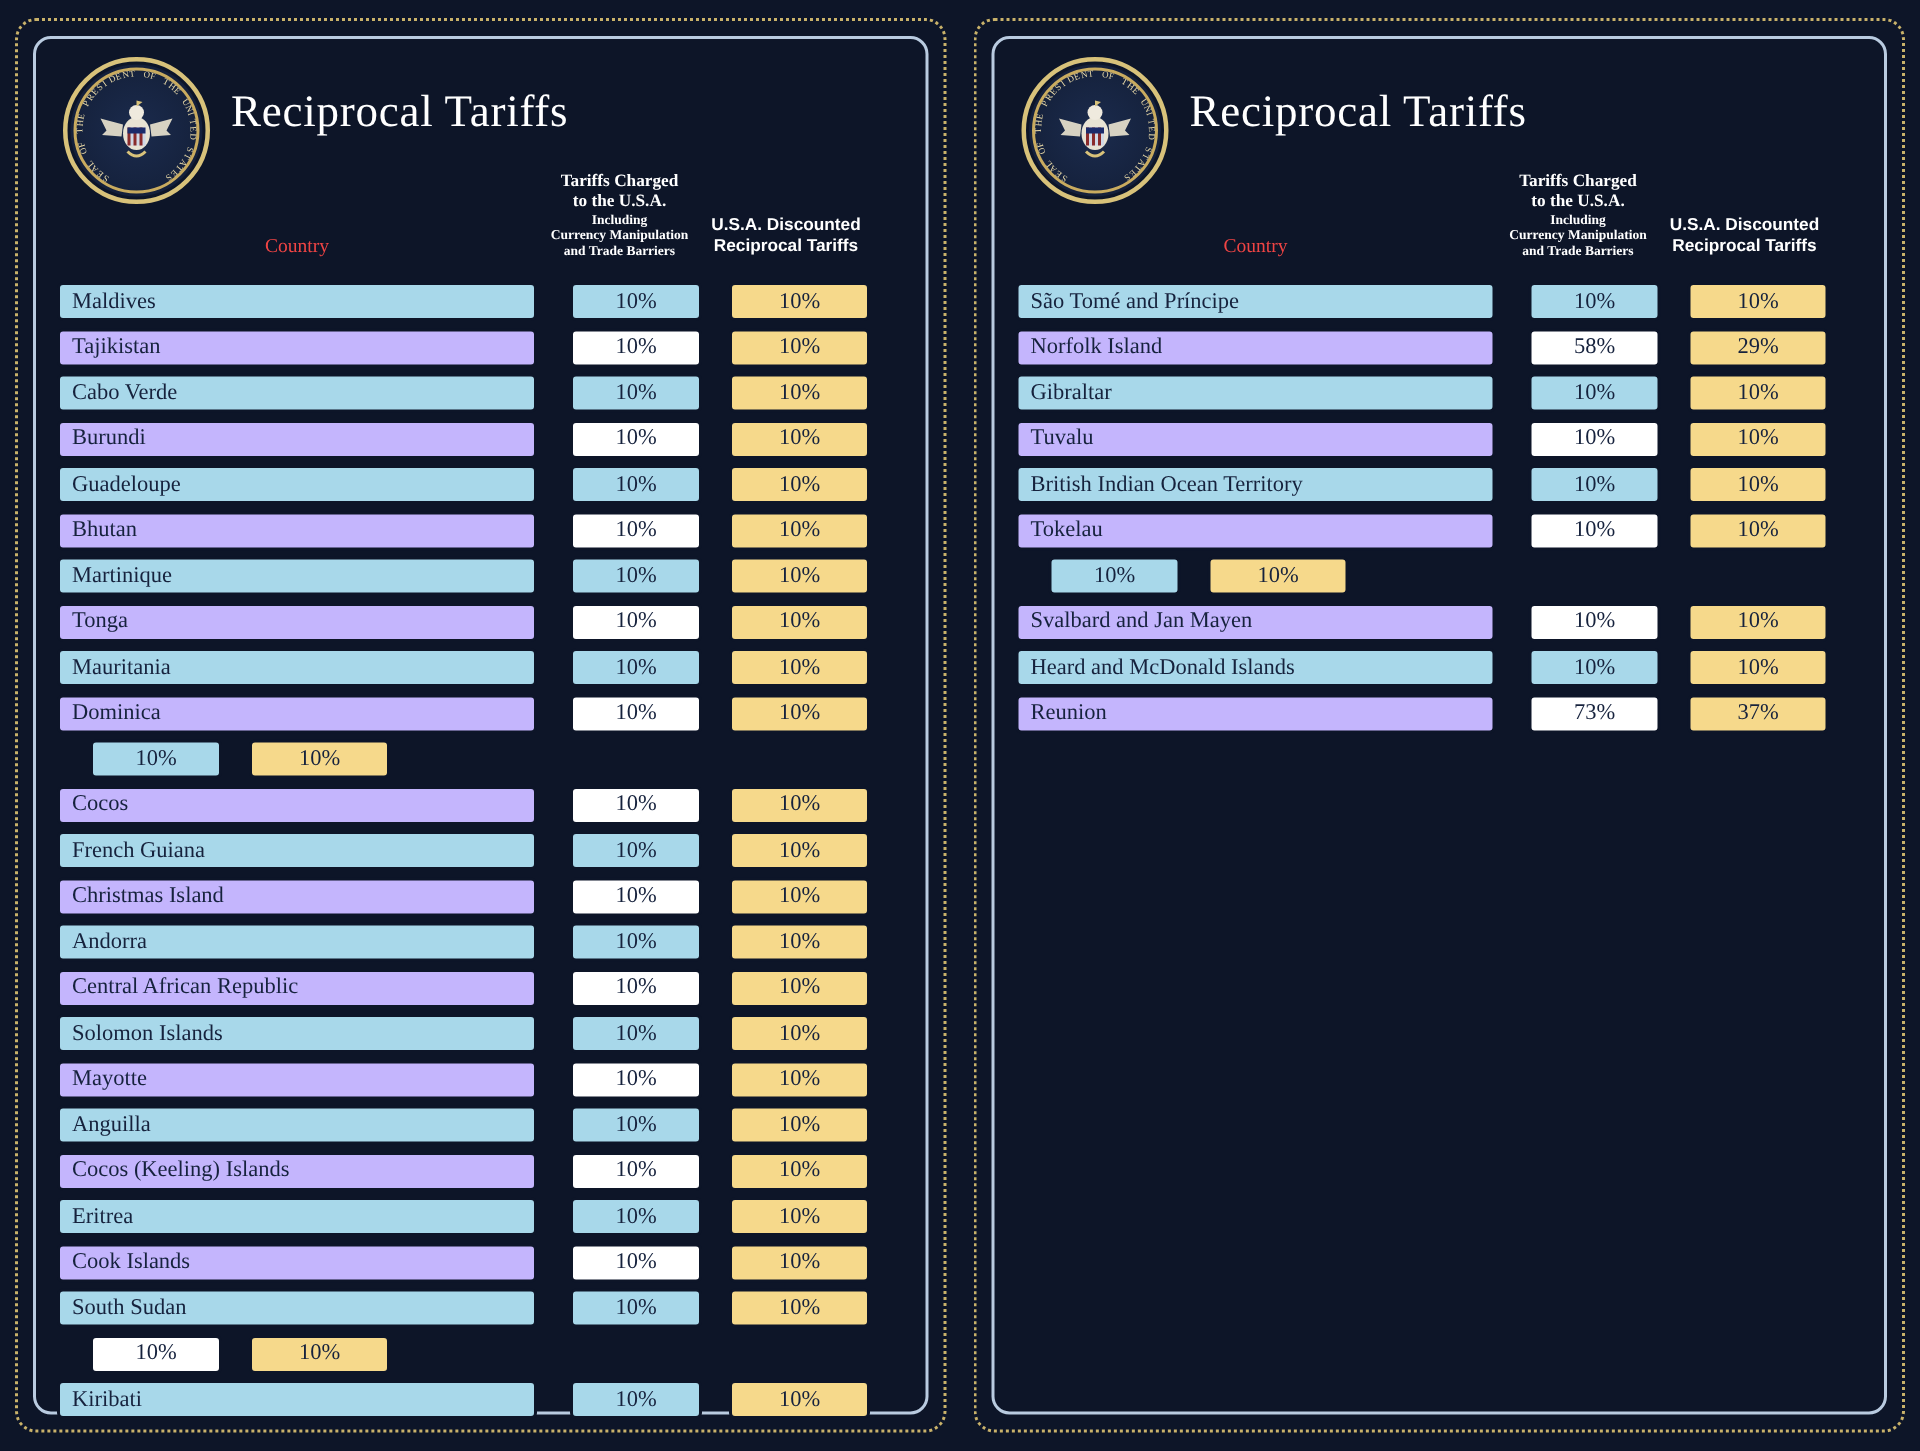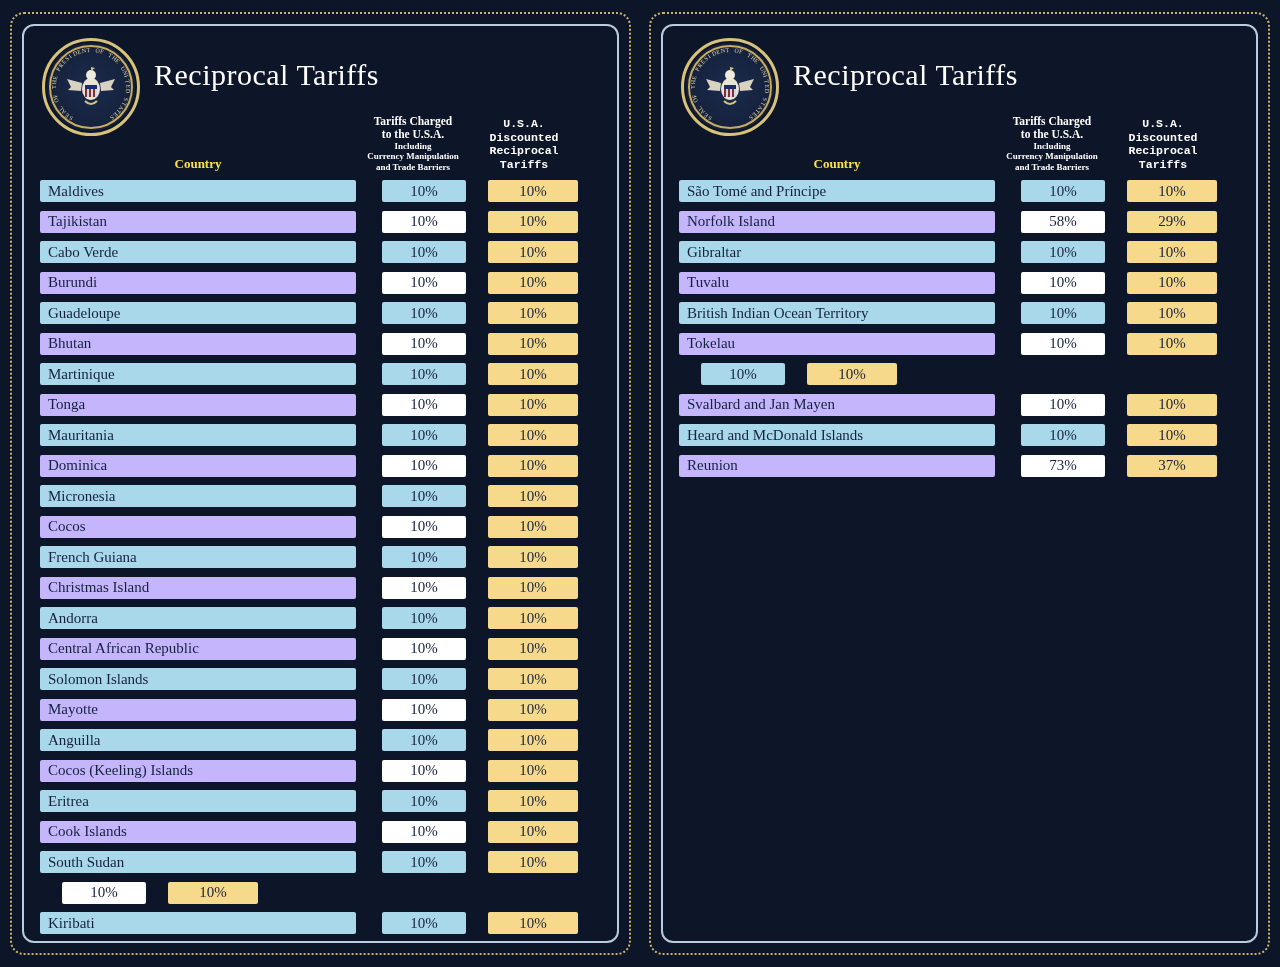--- a/index.html
+++ b/index.html
@@ -97,22 +97,22 @@
   .col-heads {
     position: relative;
     display: flex;
     align-items: flex-end;
     height: 66px;
     margin-top: -18px;
   }
   .head-country {
     width: 320px;
     text-align: center;
-    color: #fde047;
-    font-weight: bold;
+    color: #ef4444;
+    font-weight: normal;
     font-size: 13px;
     padding-bottom: 2px;
     font-family: "Liberation Serif", serif;
   }
   .head-charged {
     width: 110px;
     text-align: center;
     color: #ffffff;
     font-size: 9px;
     line-height: 1.15;
@@ -124,24 +124,24 @@
     font-size: 11.5px;
   }
   .head-disc {
     width: 112px;
     text-align: center;
     color: #ffffff;
     font-size: 11.5px;
     font-weight: bold;
     line-height: 1.2;
     padding-bottom: 2px;
-    font-family: Liberation Mono, monospace;
+    font-family: Liberation Sans, sans-serif;
   }
   .rows {
-    margin-top: 2px;
+    margin-top: 12px;
   }
   .row {
     display: flex;
     align-items: center;
     height: 30.5px;
   }
   .cell {
     border: 2px solid #16223d;
     border-radius: 4px;
     box-sizing: border-box;
@@ -315,21 +315,20 @@
             <div class="cell c-country alt">Mauritania</div>
             <div class="cell c-charged alt">10%</div>
             <div class="cell c-disc">10%</div>
           </div>
           <div class="row">
             <div class="cell c-country">Dominica</div>
             <div class="cell c-charged">10%</div>
             <div class="cell c-disc">10%</div>
           </div>
           <div class="row">
-            <div class="cell c-country alt">Micronesia</div>
             <div class="cell c-charged alt">10%</div>
             <div class="cell c-disc">10%</div>
           </div>
           <div class="row">
             <div class="cell c-country">Cocos</div>
             <div class="cell c-charged">10%</div>
             <div class="cell c-disc">10%</div>
           </div>
           <div class="row">
             <div class="cell c-country alt">French Guiana</div>

